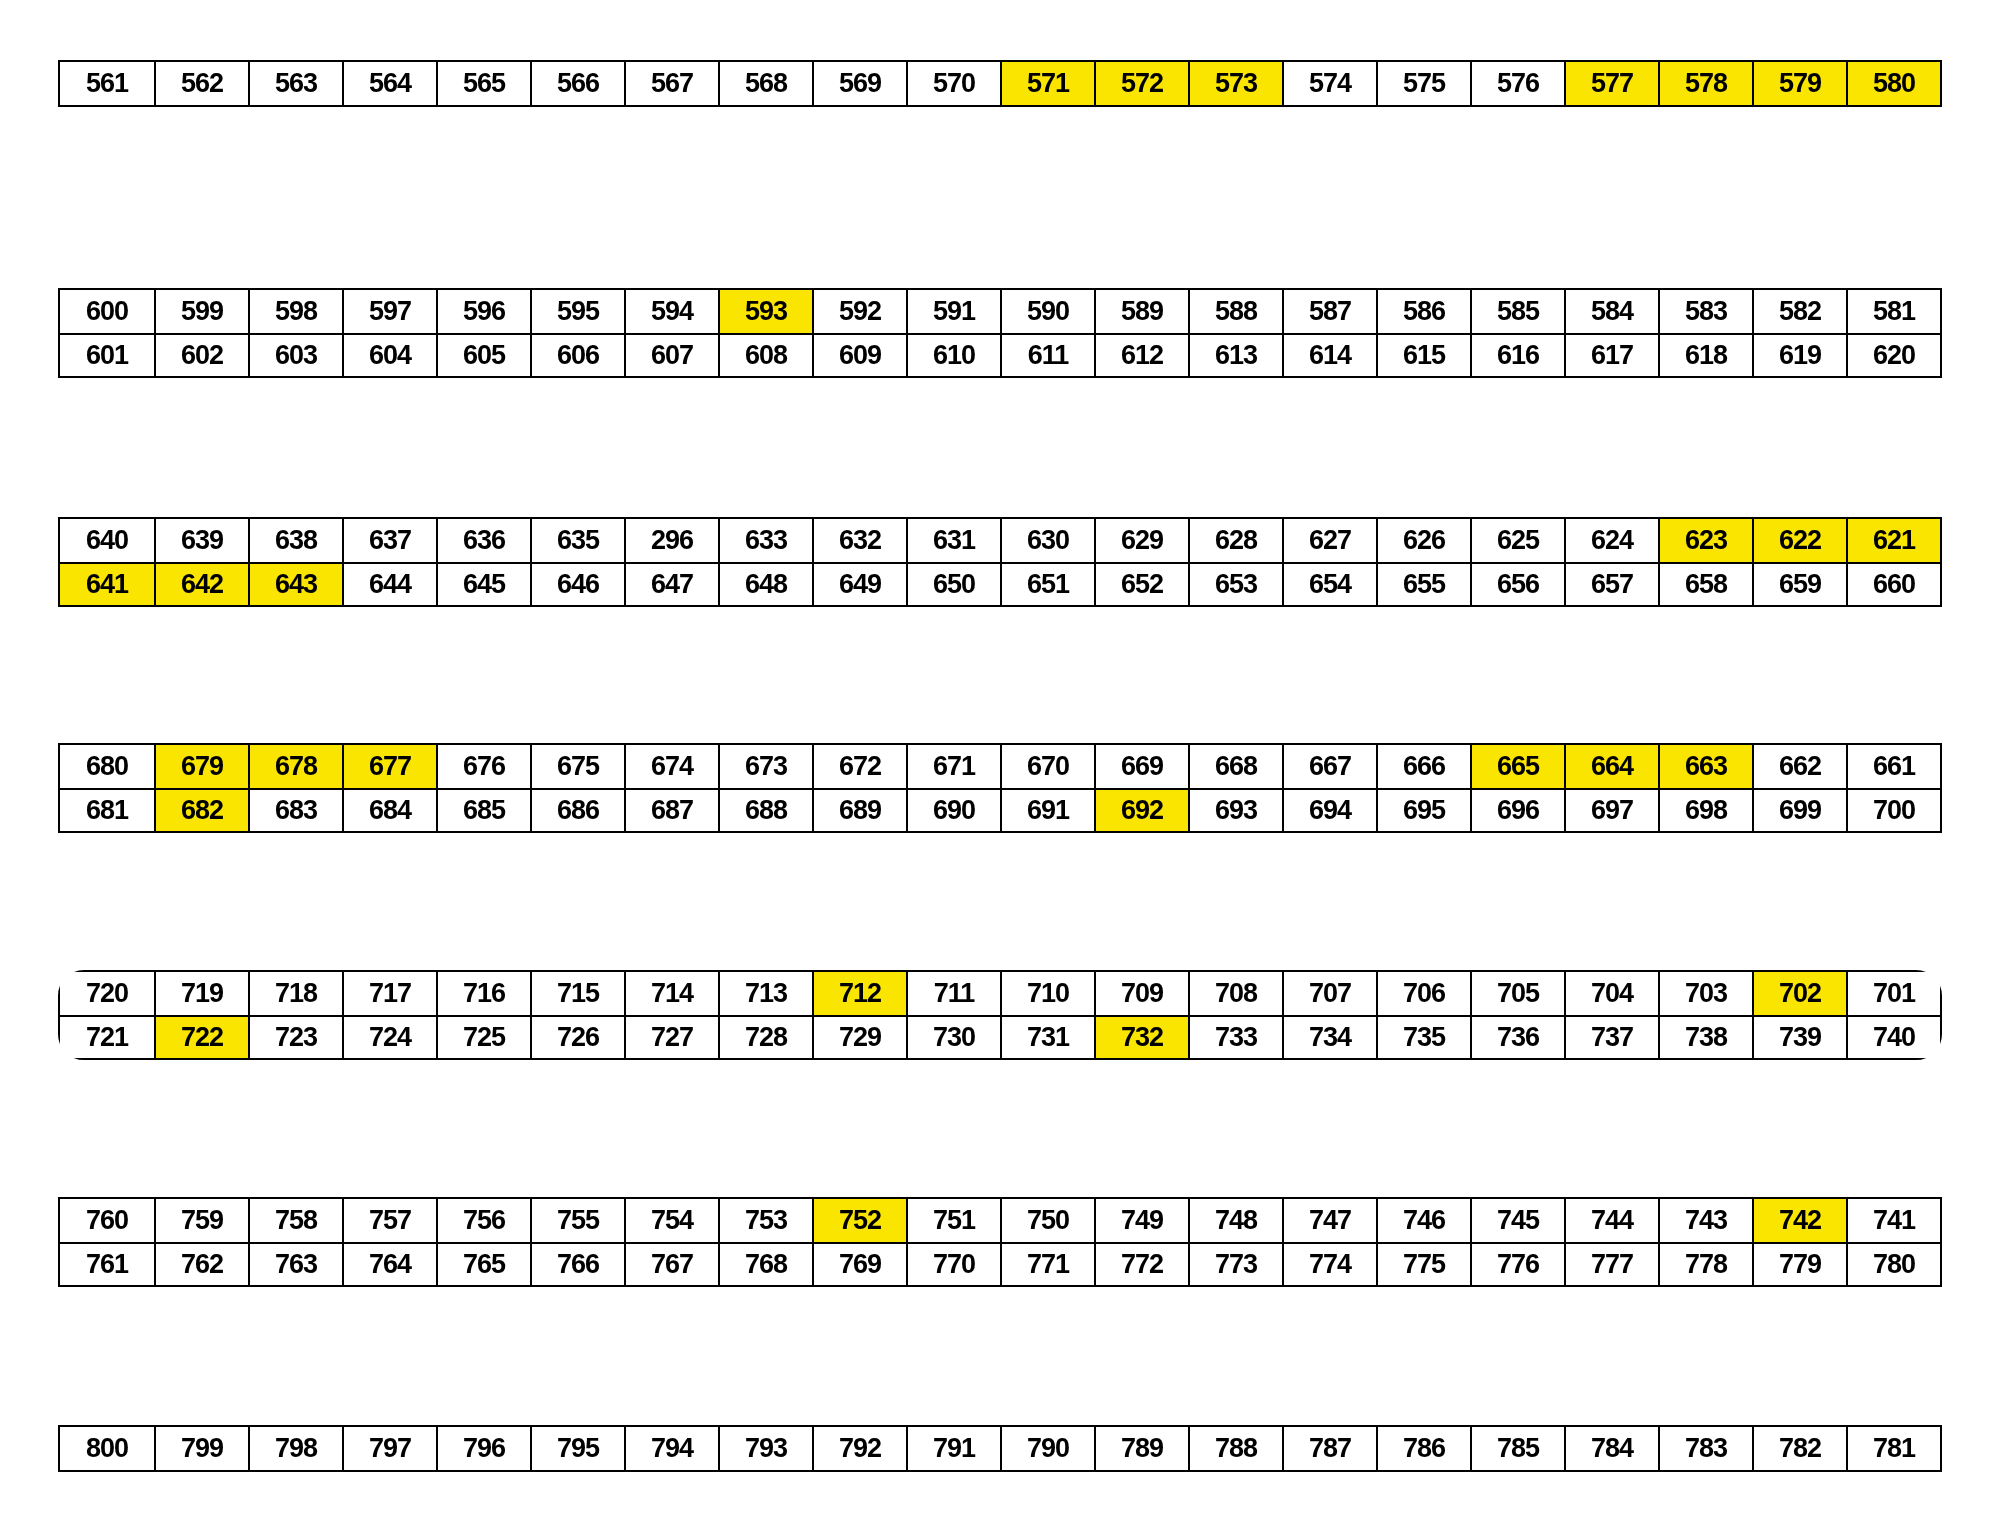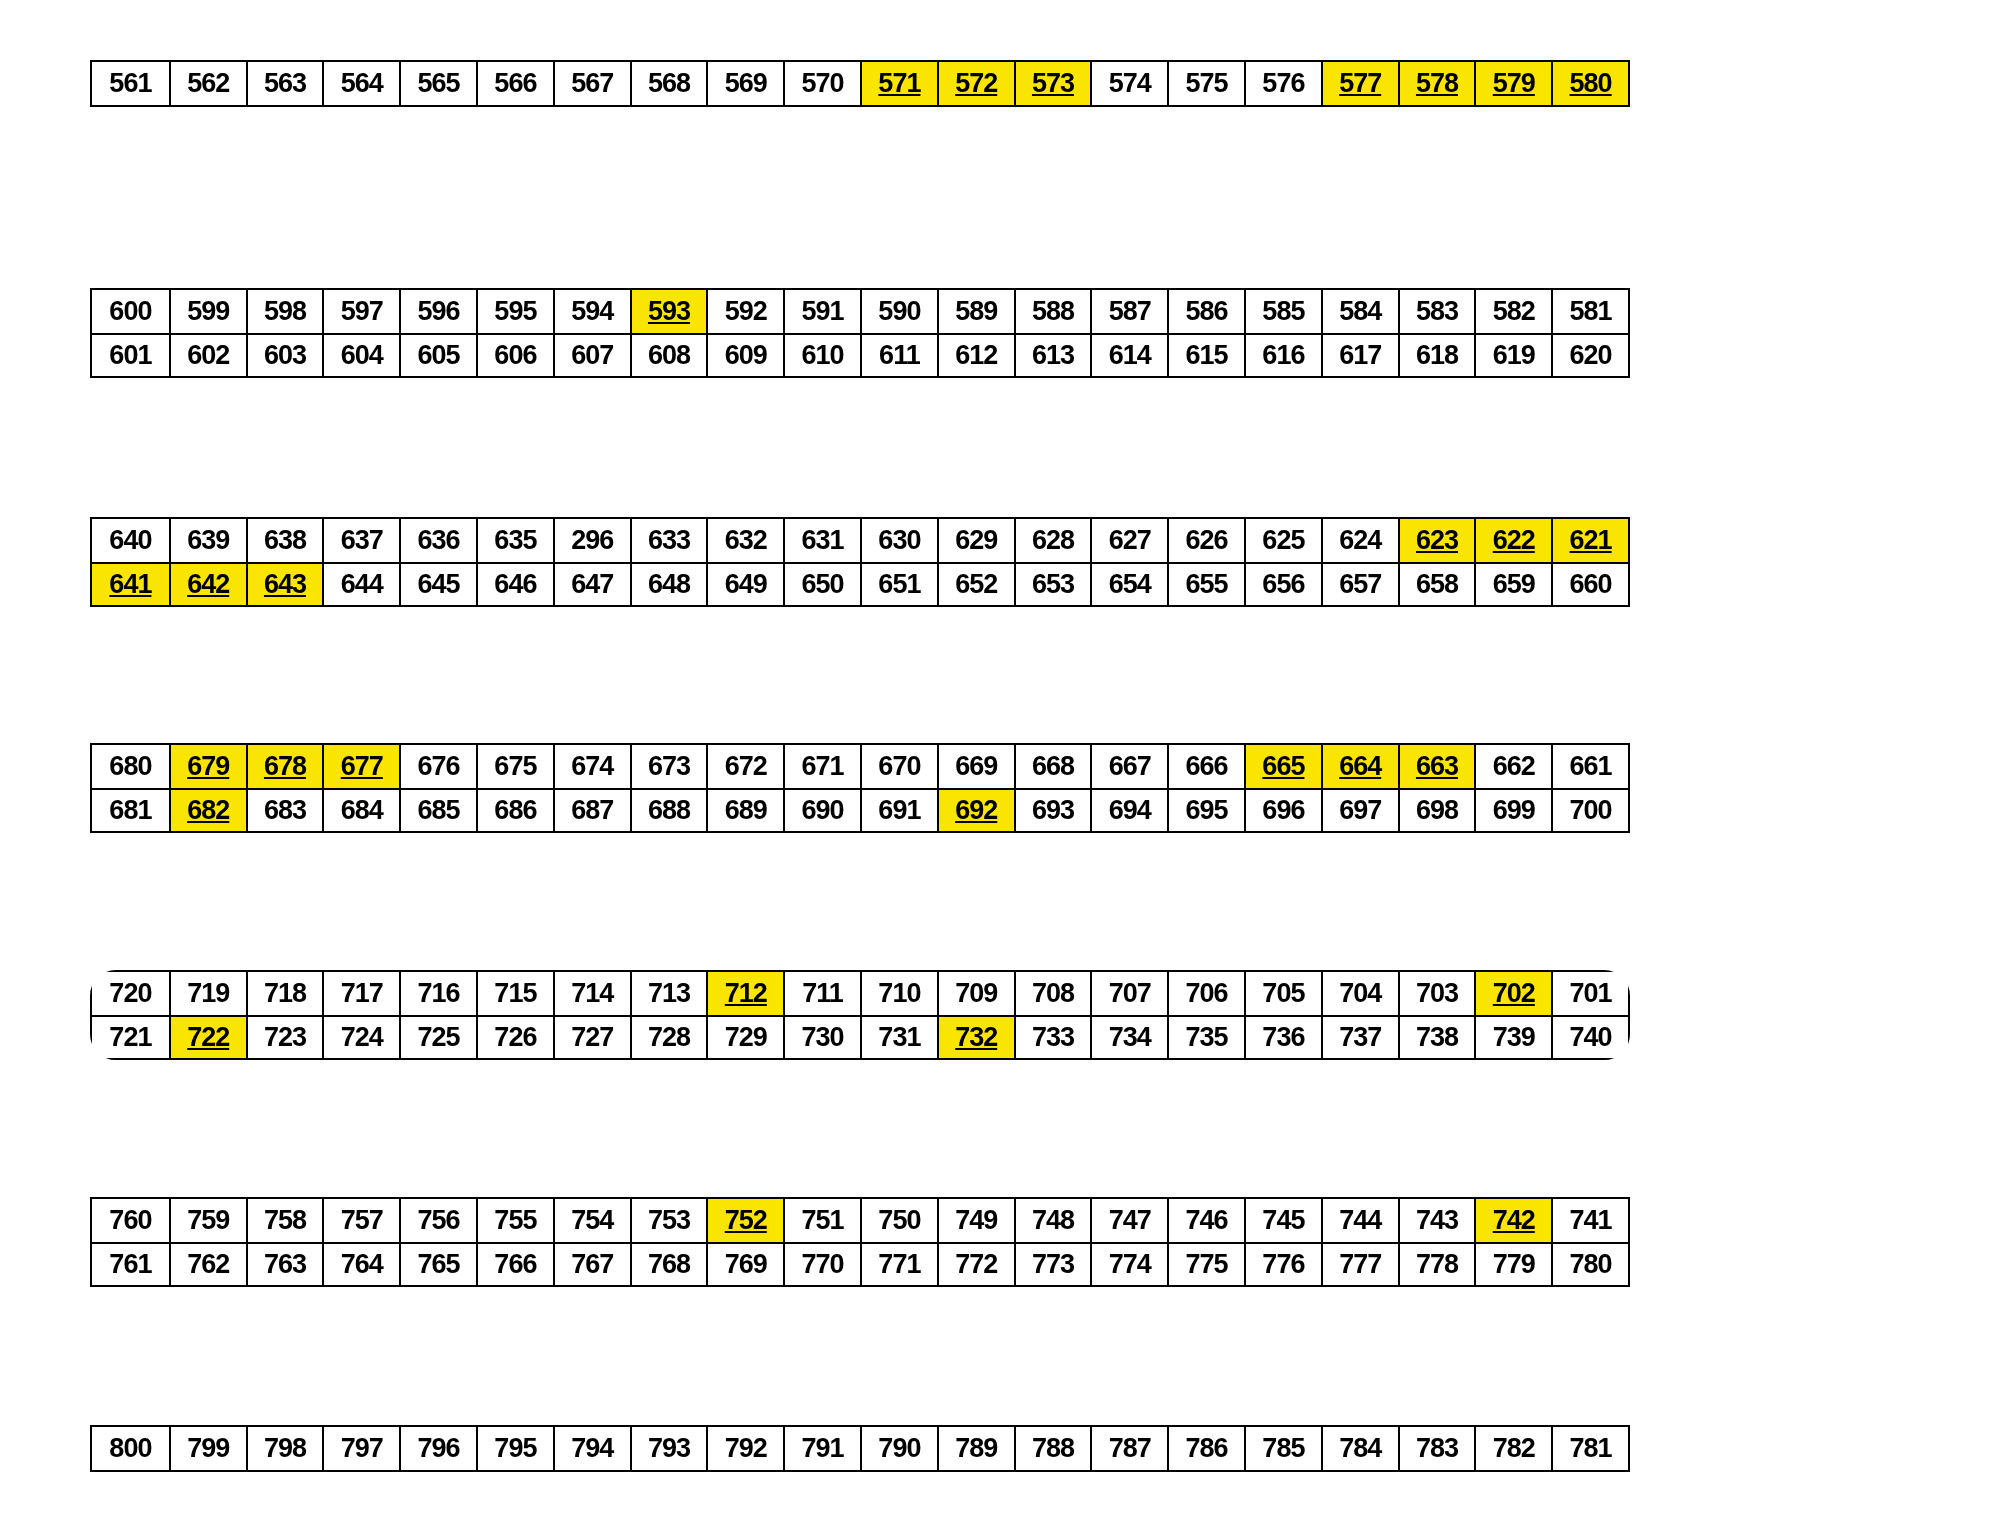--- a/index.html
+++ b/index.html
@@ -9,25 +9,24 @@
   }
   body {
     width: 2000px;
     height: 1537px;
     position: relative;
     font-family: "Liberation Sans", sans-serif;
   }
   .band {
     position: absolute;
     left: 58px;
-    width: 1540px;
+    width: 1884px;
     border: 2px solid #000000;
     box-sizing: border-box;
     background: #ffffff;
-    margin-left: 32px;
   }
   .band-0 { top: 60px;  }
   .band-1 { top: 288px; }
   .band-2 { top: 517px; }
   .band-3 { top: 743px; }
   .band-4 { top: 970px; border-radius: 26px; }
   .band-5 { top: 1197px; }
   .band-6 { top: 1425px; }
   .row {
     display: grid;
@@ -42,21 +41,21 @@
     justify-content: center;
     font-size: 27px;
     font-weight: 700;
     letter-spacing: -1px;
     color: #000000;
     background: #ffffff;
     box-sizing: border-box;
   }
   .row .cell:first-child { border-left: none; }
   .row:first-child .cell { border-top: none; }
-  .cell.hl { background: var(--hl-color, #FAE500); text-decoration: underline; }
+  .cell.hl { background: var(--hl-color, #FAE500); }
 </style>
 </head>
 <body>
 
 <div>
   <div class="band band-0">
       <div class="row">
         <div class="cell">561</div>
         <div class="cell">562</div>
         <div class="cell">563</div>

